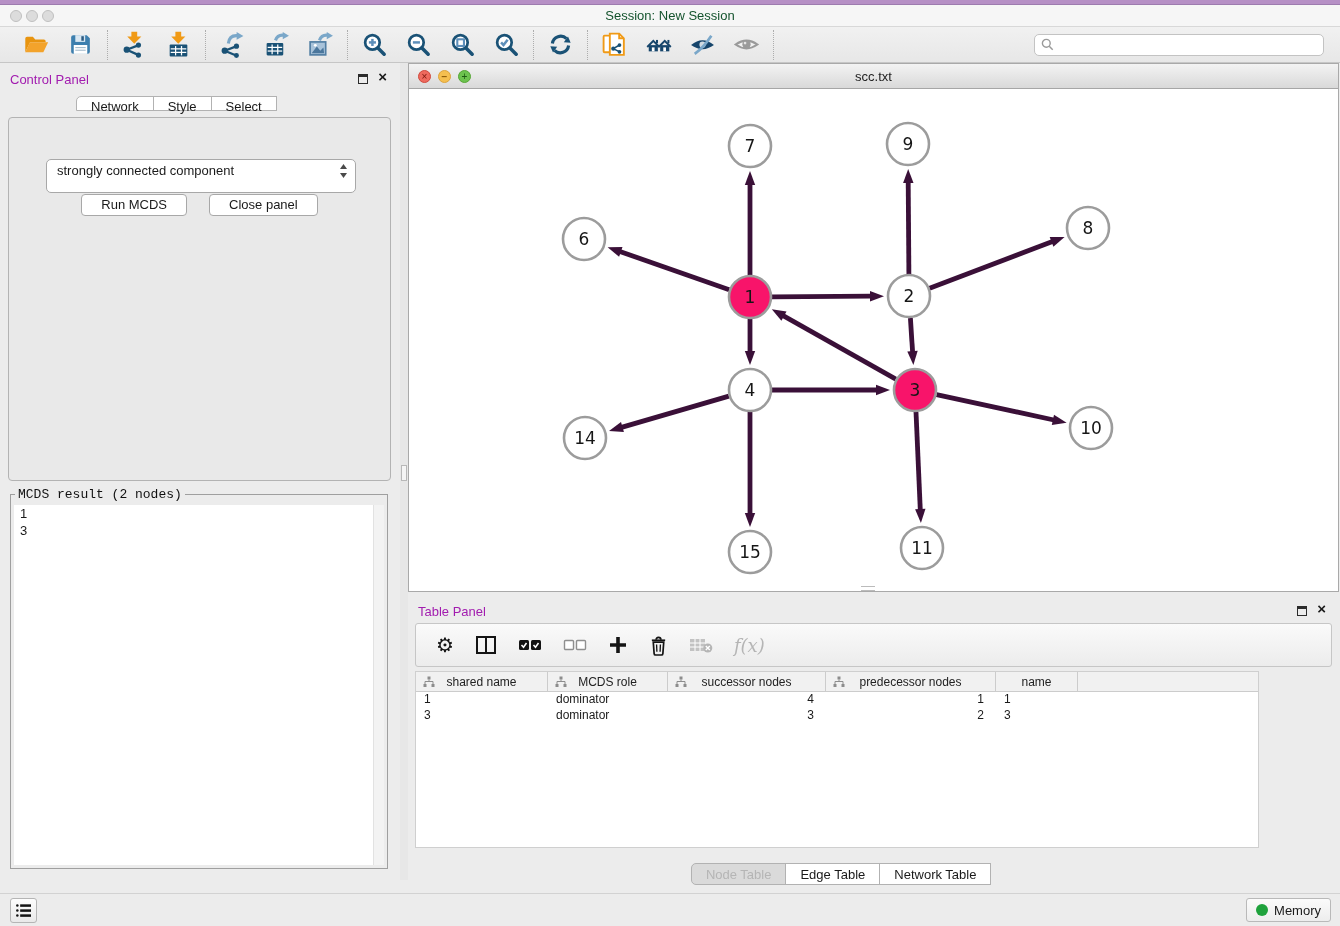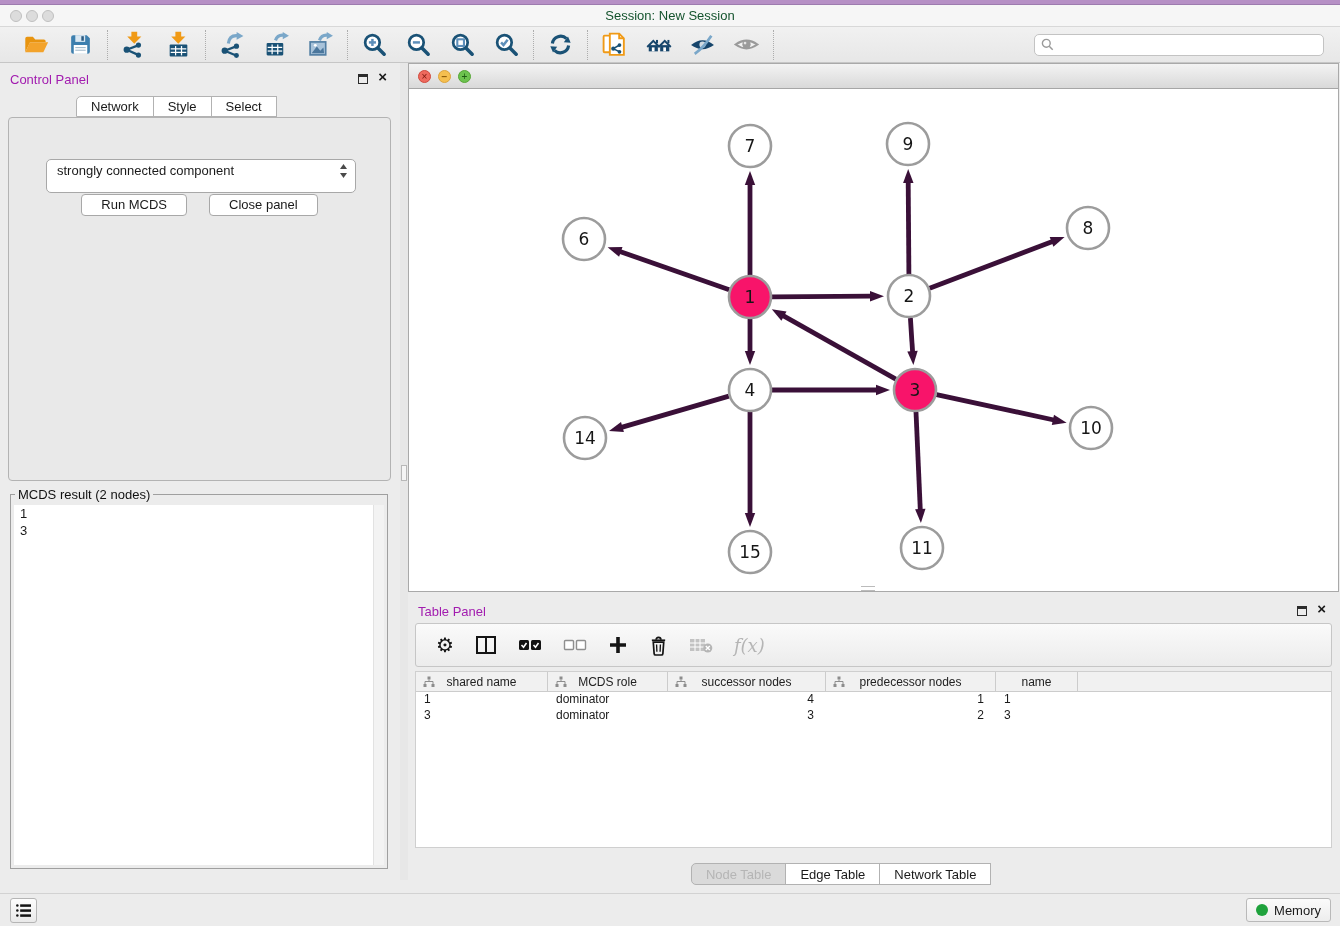--- a/index.html
+++ b/index.html
@@ -21,34 +21,34 @@
   .searchbox svg { flex:0 0 auto; }
   .searchbox input { border:none; outline:none; flex:1; height:18px; font-size:12px; margin-left:4px; background:transparent; }
 
   
   .control-panel { position:absolute; top:63px; left:0; width:400px; height:817px; background:#ececec; }
   .panel-title { position:absolute; top:9px; left:10px; font-size:13px; color:#a21caf; }
   .float-btn { position:absolute; top:11px; width:10px; height:10px; border:1.5px solid #2b2b2b; border-top-width:3px; cursor:pointer; }
   .close-btn { position:absolute; top:5px; font-size:15px; font-weight:bold; color:#1a1a1a; cursor:pointer; line-height:18px; }
 
   .cp-tabs { position:absolute; top:33px; left:77px; display:flex; }
-  .tab { height:21px; line-height:20px; padding:0 14px; font-size:13px; background:#fff; border:1px solid #b2b2b2; margin-left:-1px; cursor:pointer; white-space:nowrap; }
+  .tab { height:15px; line-height:20px; padding:0 14px; font-size:13px; background:#fff; border:1px solid #b2b2b2; margin-left:-1px; cursor:pointer; white-space:nowrap; }
   .tab.first { border-radius:5px 0 0 0; }
   .tab.last  { border-radius:0 5px 0 0;margin-top:48px; }
   .tab.selected { background:#dadada; color:#b5b5b5; }
 
   .cp-box { position:absolute; top:54px; left:8px; width:383px; height:364px; background:#e9e9e9; border:1px solid #b3b3b3; border-radius:4px; }
   .opt-label { position:absolute; top:19px; left:0; right:0; text-align:center; font-size:13px; }
   .cp-select { position:absolute; top:41px; left:37px; width:310px; height:34px; background:#fff; border:1px solid #a8a8a8; border-radius:5px; font-size:13px; line-height:21px; padding-left:10px; cursor:pointer; }
   .cp-select .chev { position:absolute; right:7px; top:3px; }
   .cp-buttons { position:absolute; top:76px; left:0; right:0; display:flex; justify-content:center; gap:22px; }
   .btn { height:22px; line-height:20px; background:#fff; border:1px solid #a8a8a8; border-radius:4px; font-size:13px; padding:0 19px; cursor:pointer; white-space:nowrap; }
 
   .mcds-fieldset { position:absolute; top:424px; left:10px; width:378px; height:382px; border:1px solid #9f9f9f; }
-  .mcds-fieldset legend { font-size:13px; margin-left:4px; padding:0 3px; color:#111; }
+  .mcds-fieldset legend { font-size:13px; margin-left:4px; padding:0 3px; color:#111;font-family:Liberation Mono, monospace; }
   .result-box { position:absolute; left:3px; right:3px; top:3px; bottom:3px; background:#fff; }
   .result-line { font-size:13px; line-height:16px; padding:1px 0 0 6px; }
   .result-scroll { position:absolute; top:0; bottom:0; right:0; width:11px; background:#f3f3f3; border-left:1px solid #e2e2e2; cursor:pointer; }
 
   
   .v-splitter { position:absolute; top:63px; left:400px; width:8px; height:817px; background:#e7e7e7; cursor:col-resize; }
   .v-splitter .grip { position:absolute; top:402px; left:0.5px; width:6px; height:16px; background:#f5f5f5; border:1px solid #b8b8b8; }
 
   
   .network-window { position:absolute; top:63px; left:408px; width:931px; height:529px; background:#fff; border:1px solid #a9a9a9; }
@@ -61,21 +61,21 @@
   .nw-canvas { position:relative; width:929px; height:502px; background:#fff; }
   .nw-grip { position:absolute; bottom:0; left:452px; width:14px; height:5px; border-top:1px solid #bbb; border-bottom:1px solid #bbb; cursor:row-resize; }
 
   
   .table-panel { position:absolute; top:595px; left:408px; width:931px; height:290px; background:#ececec; }
   .tp-toolbar { position:absolute; top:28px; left:7px; width:917px; height:44px; background:linear-gradient(#fafafa,#ececec); border:1px solid #c6c6c6; border-radius:3px; display:flex; align-items:center; gap:21px; padding:0 20px; }
   .tp-toolbar .ico { display:flex; align-items:center; cursor:pointer; }
   .fx { font-family:"DejaVu Serif",serif; font-style:italic; font-size:18px; color:#b5b5b5; }
   .gear-glyph { font-size:20px; color:#141414; line-height:22px; }
 
-  .tp-table { position:absolute; top:76px; left:7px; width:917px; height:177px; background:#fff; border:1px solid #cfcfcf; }
+  .tp-table { position:absolute; top:76px; left:7px; width:844px; height:177px; background:#fff; border:1px solid #cfcfcf; }
   .thead { display:flex; height:20px; background:#f1f1f1; border-bottom:1px solid #cccccc; }
   .th { position:relative; display:flex; align-items:center; justify-content:center; font-size:12px; color:#222; border-right:1px solid #cccccc; cursor:pointer; }
   .th .colicon { position:absolute; left:7px; top:4px; }
   .trow { display:flex; height:16px; font-size:12px; }
   .td { overflow:hidden; white-space:nowrap; cursor:default; }
   .td.l { text-align:left; padding-left:8px; }
   .td.r { text-align:right; padding-right:12px; }
   .c0 { width:132px; } .c1 { width:120px; } .c2 { width:158px; } .c3 { width:170px; } .c4 { width:82px; }
 
   .tp-tabs { position:absolute; top:268px; left:0; right:0; display:flex; justify-content:center; }
@@ -288,20 +288,21 @@
 
 <div class="v-splitter">
   <div class="grip"></div>
 </div>
 
 <div class="network-window">
   <div class="nw-titlebar">
     <span class="traffic red">×</span>
     <span class="traffic yellow">−</span>
     <span class="traffic green">+</span>
+    <div class="nw-title">scc.txt</div>
   </div>
   <div class="nw-canvas">
     <svg id="graph-svg" width="929" height="502" viewBox="0 0 929 502">
         <line x1="341.0" y1="186.0" x2="341.0" y2="95.0" stroke="#3a1038" stroke-width="4.8"></line>
         <polygon points="341.0,82.0 346.2,96.0 335.8,96.0" fill="#3a1038"></polygon>
         <line x1="320.2" y1="200.7" x2="210.9" y2="162.5" stroke="#3a1038" stroke-width="4.8"></line>
         <polygon points="198.6,158.2 213.5,158.0 210.1,167.8" fill="#3a1038"></polygon>
         <line x1="363.0" y1="207.9" x2="462.0" y2="207.2" stroke="#3a1038" stroke-width="4.8"></line>
         <polygon points="475.0,207.2 461.0,212.4 461.0,202.0" fill="#3a1038"></polygon>
         <line x1="341.0" y1="230.0" x2="341.0" y2="263.0" stroke="#3a1038" stroke-width="4.8"></line>

